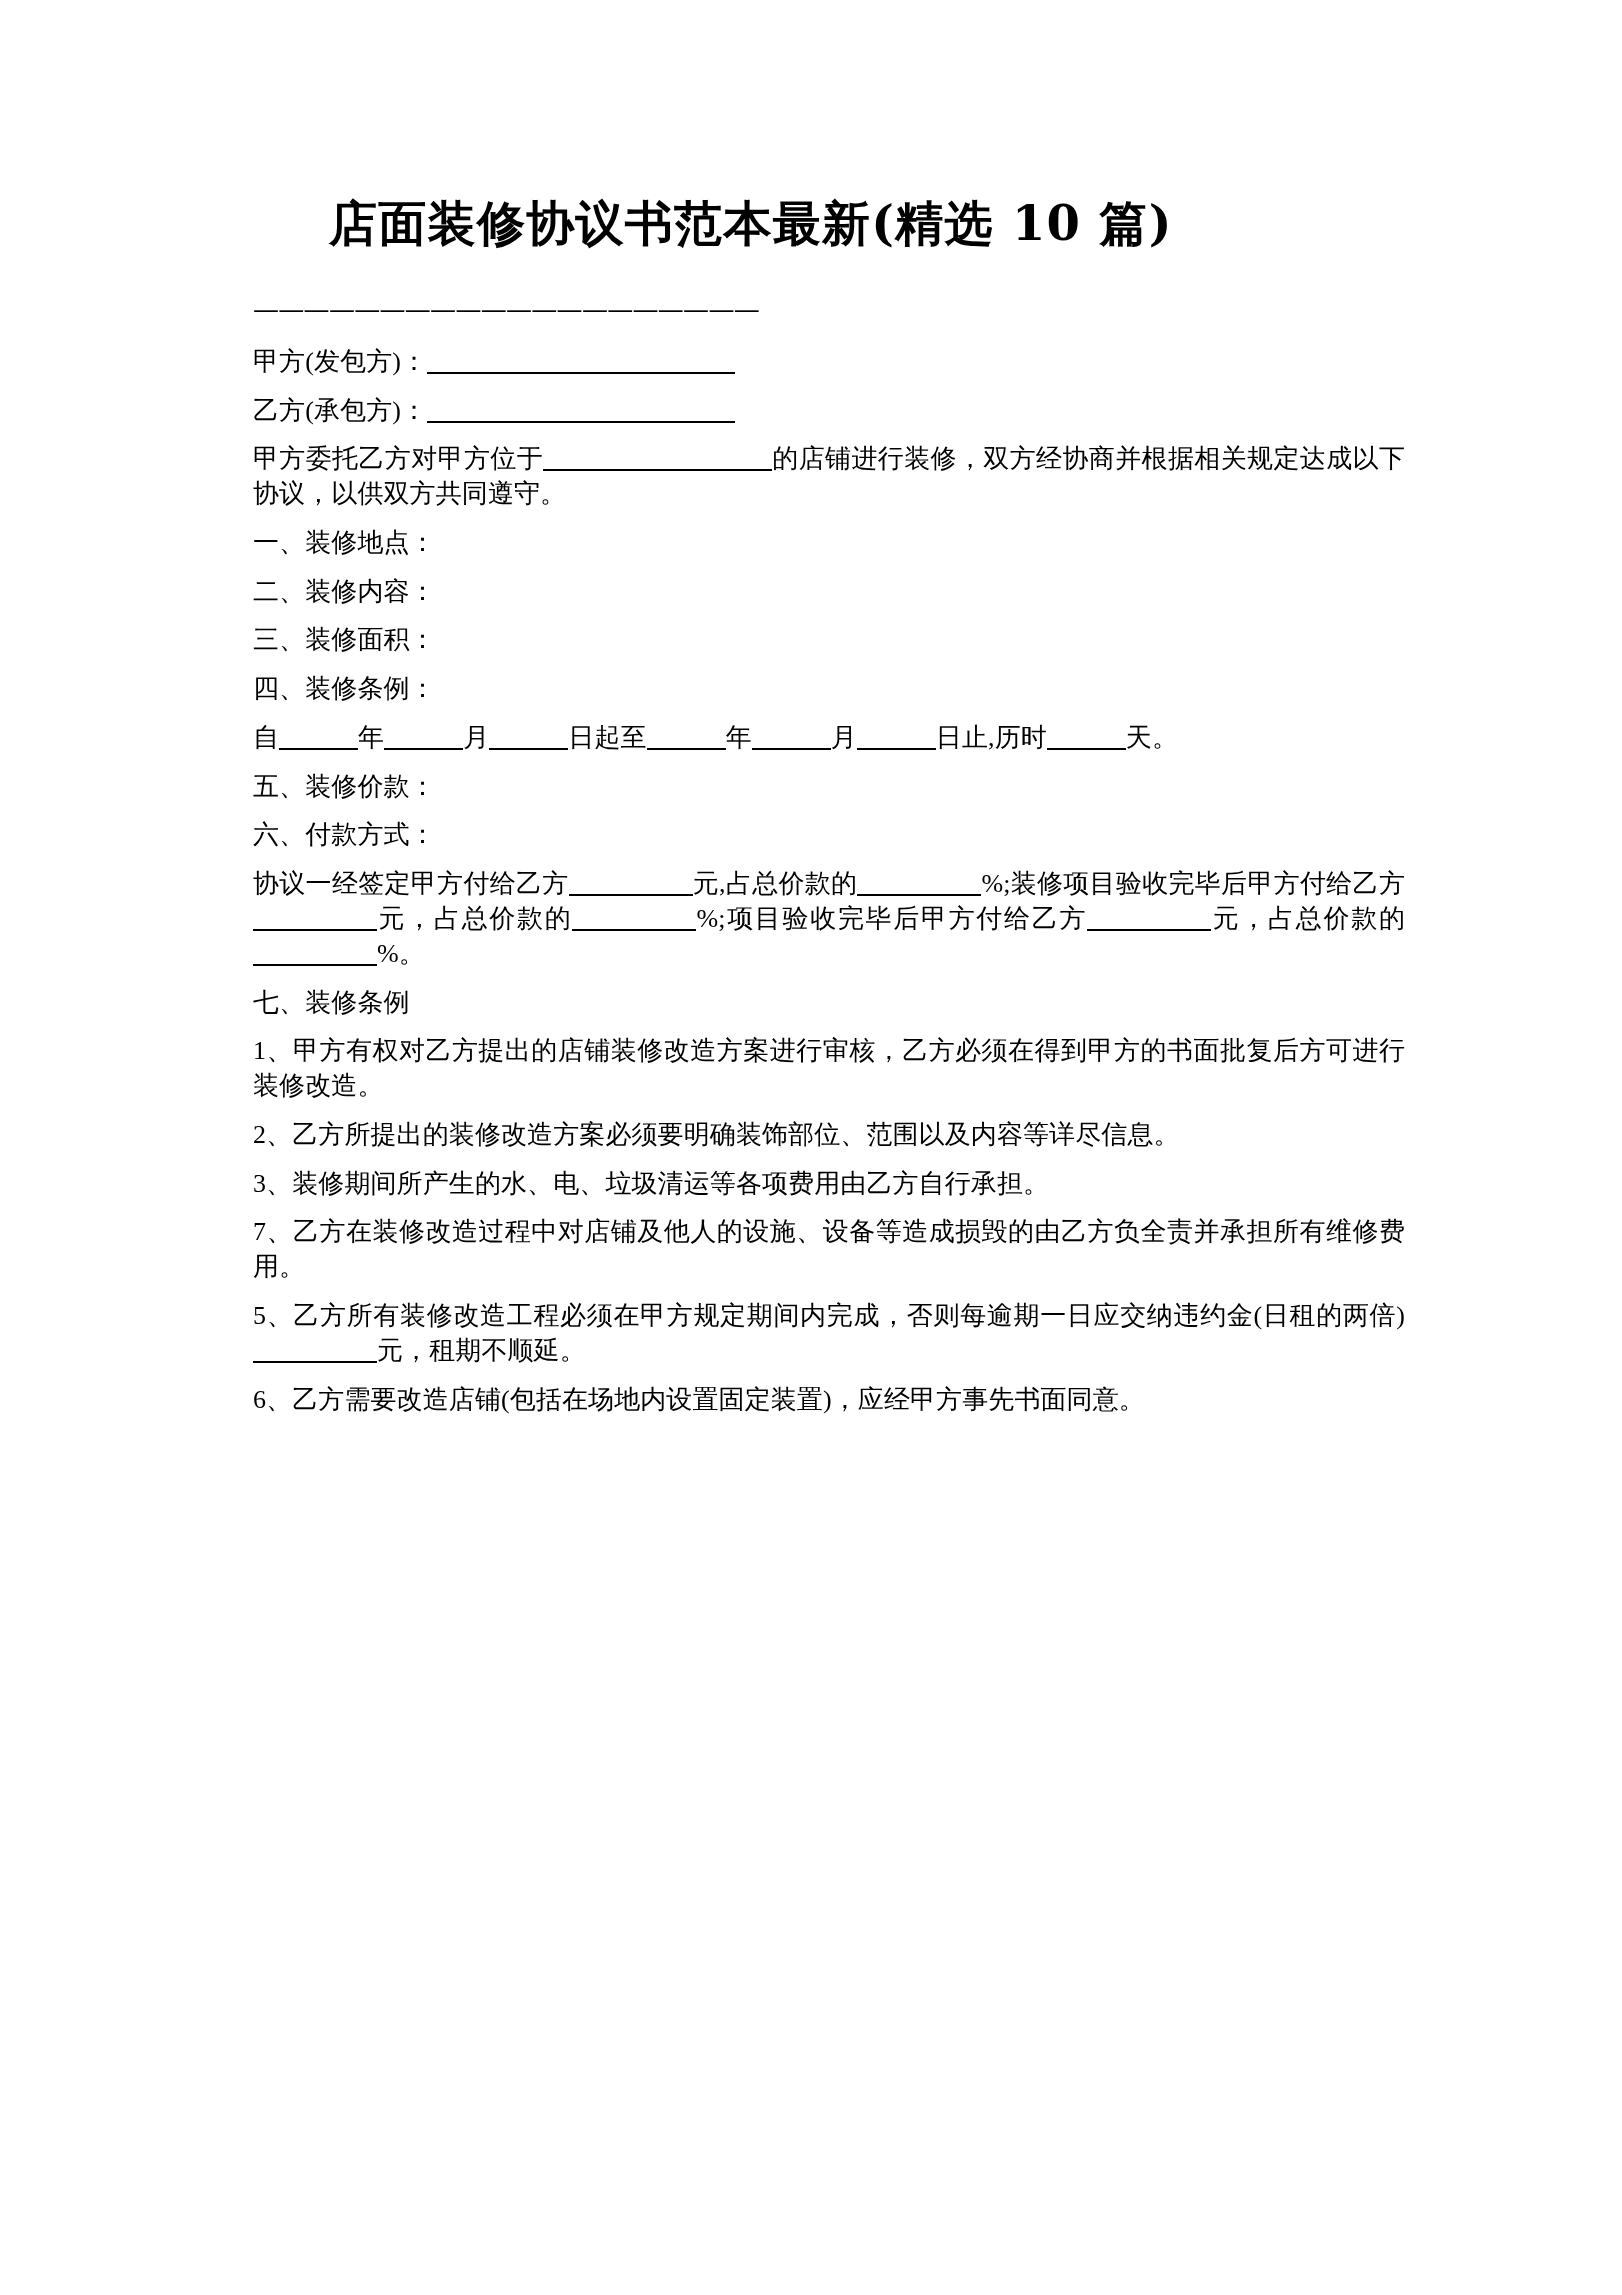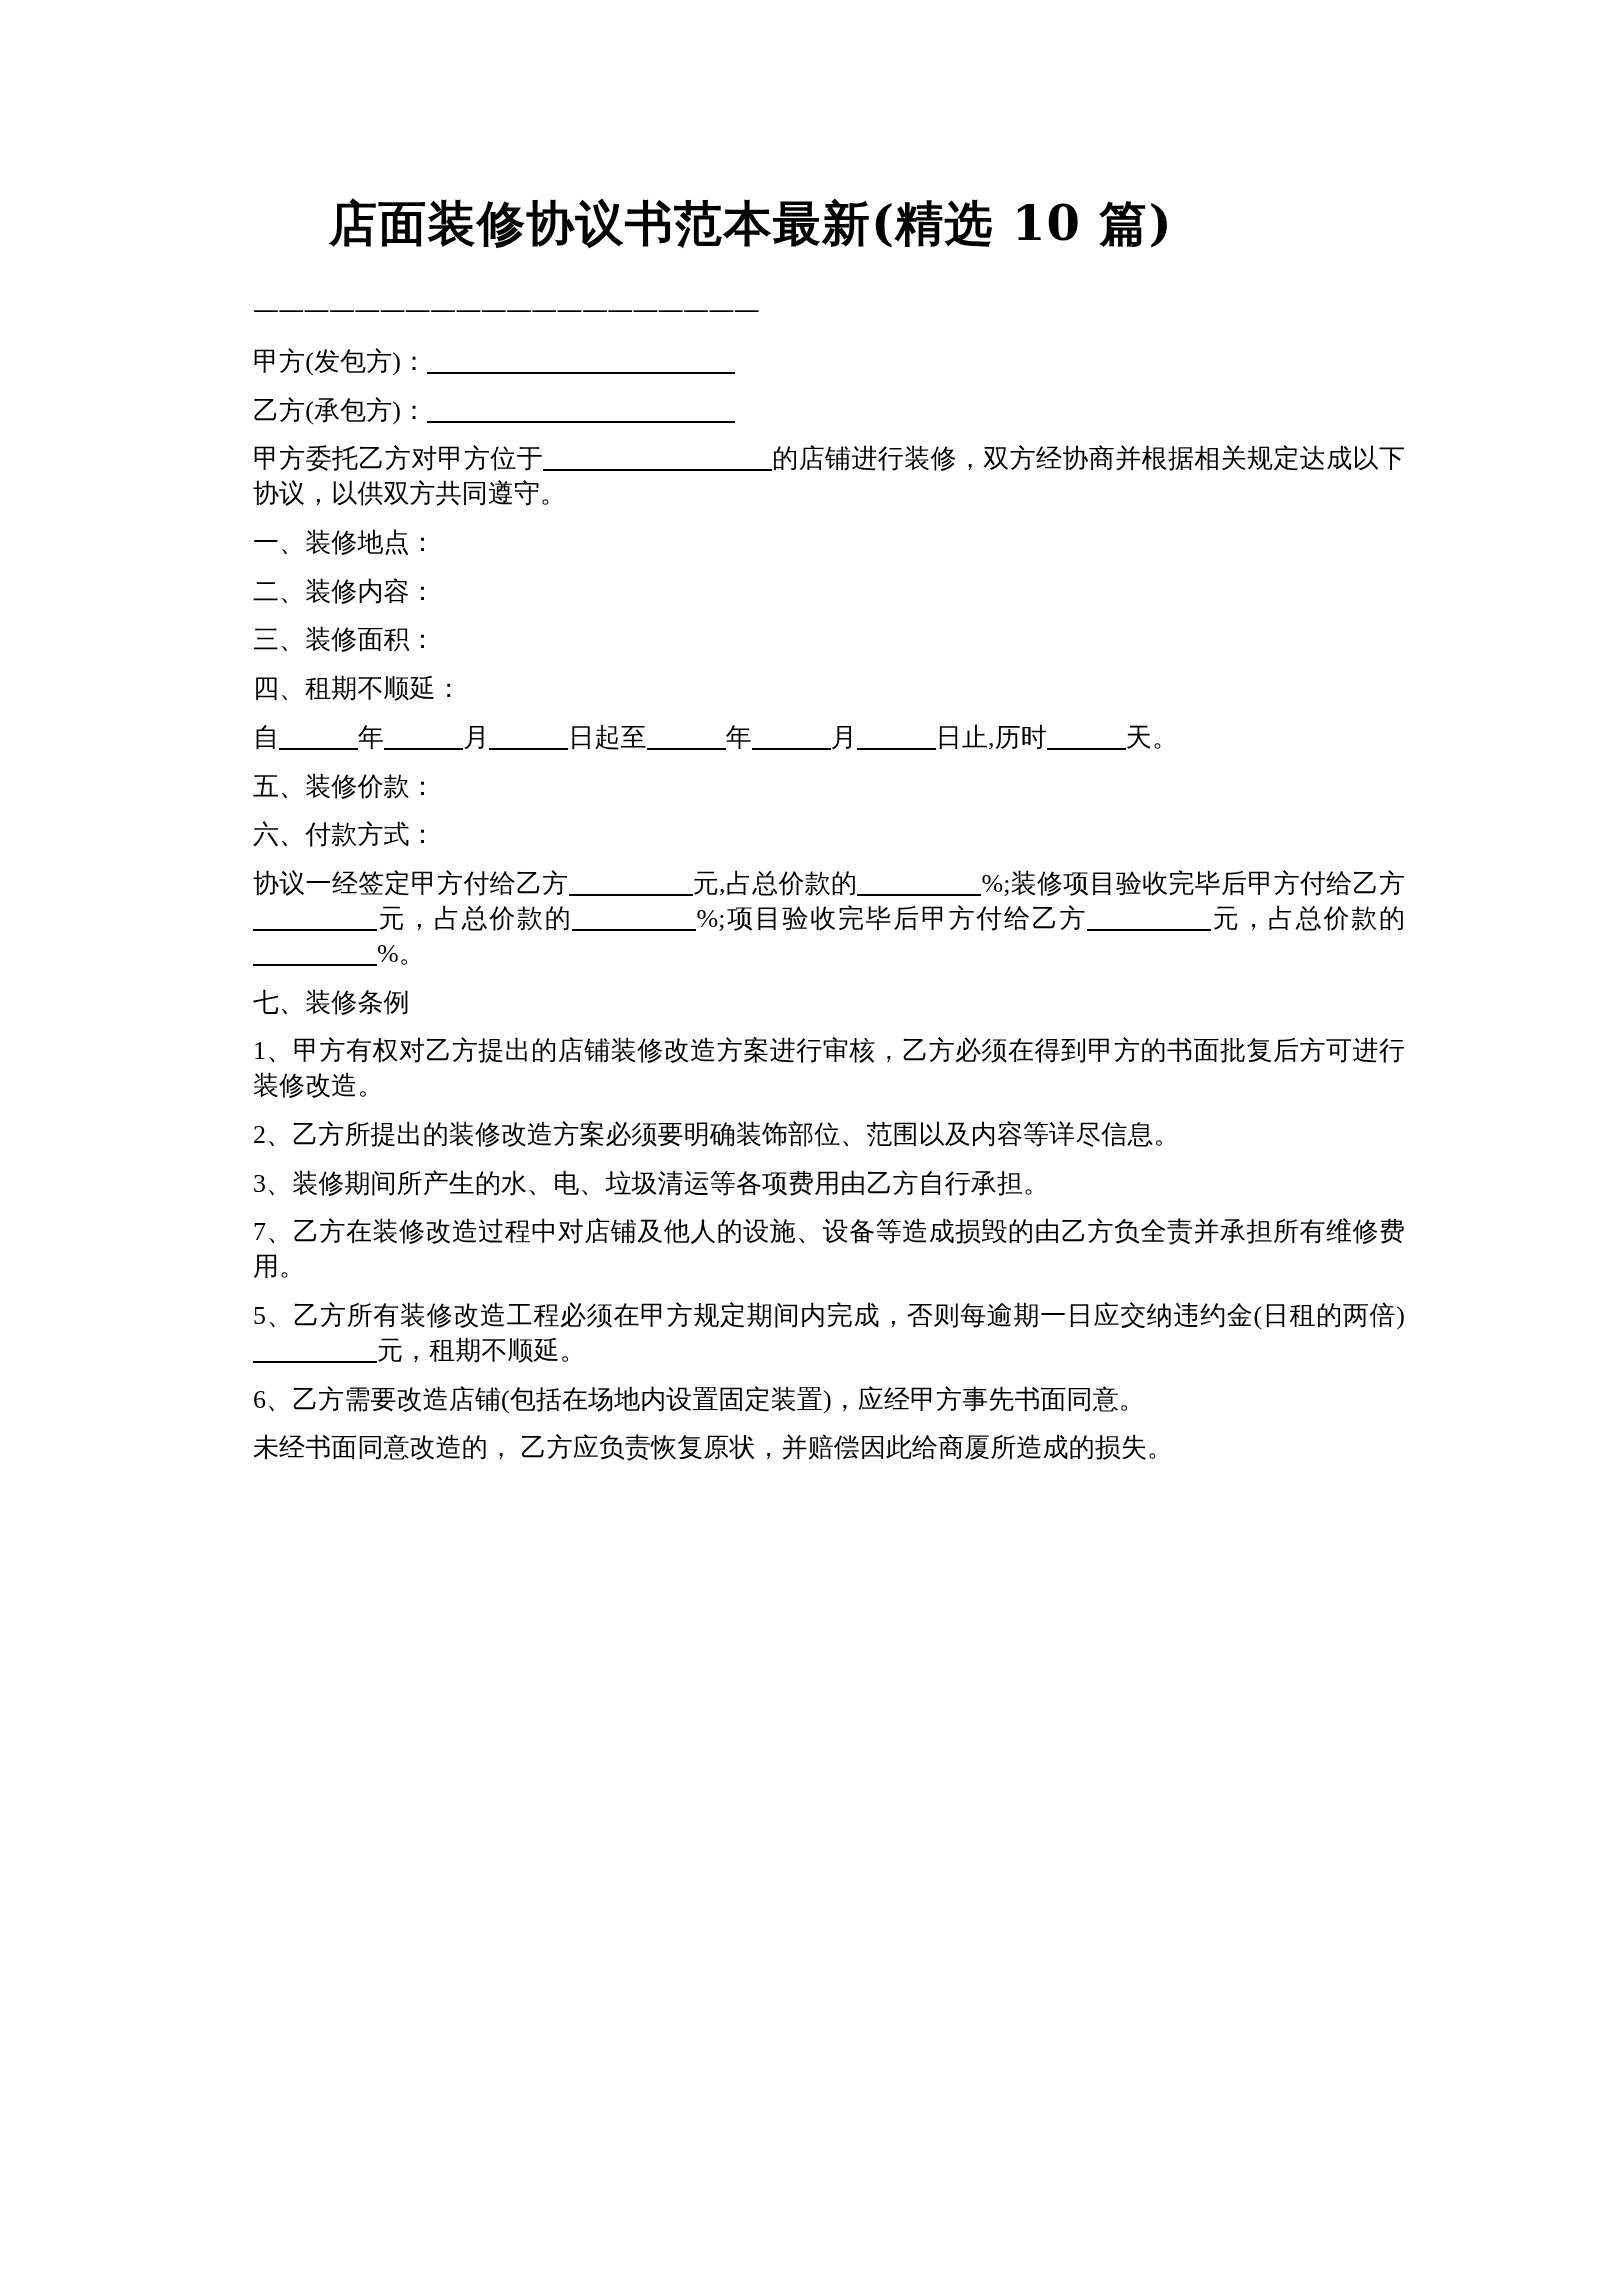--- a/index.html
+++ b/index.html
@@ -98,21 +98,21 @@
     <p class="para">
       <span>甲方委托乙方对甲方位于</span><span class="blank w-lg"></span><span>的店铺进行装修，双方经协商并根据相关规定达成以下协议，以供双方共同遵守。</span>
     </p>
 
     <p class="para">一、装修地点：</p>
 
     <p class="para">二、装修内容：</p>
 
     <p class="para">三、装修面积：</p>
 
-    <p class="para">四、租期不顺延：</p>
+    <p class="para">四、装修条例：</p>
 
     <p class="para nowrap">
       <span>自</span><span class="blank w-sm"></span><span>年</span><span class="blank w-sm"></span><span>月</span><span class="blank w-sm"></span><span>日起至</span><span class="blank w-sm"></span><span>年</span><span class="blank w-sm"></span><span>月</span><span class="blank w-sm"></span><span>日止,历时</span><span class="blank w-sm"></span><span>天。</span>
     </p>
 
     <p class="para">五、装修价款：</p>
 
 
     <p class="para">六、付款方式：</p>
 
@@ -131,17 +131,16 @@
     <p class="para">7、乙方在装修改造过程中对店铺及他人的设施、设备等造成损毁的由乙方负全责并承担所有维修费用。</p>
 
     <p class="para">
       <span>5、乙方所有装修改造工程必须在甲方规定期间内完成，否则每逾期一日应交纳违约金(日租的两倍)</span><span class="blank w-md"></span><span>元，租期不顺延。</span>
     </p>
 
     <p class="para">
       <span>6、乙方需要改造店铺(包括在场地内设置固定装置)，应经甲方事先书面同意。</span>
     </p>
 
-    <p class="para">未经书面同意改造的， 乙方应负责恢复原状，并赔偿因此给商厦所造成的损失。</p>
 
   </div>
 </div>
 
 
 </body></html>

